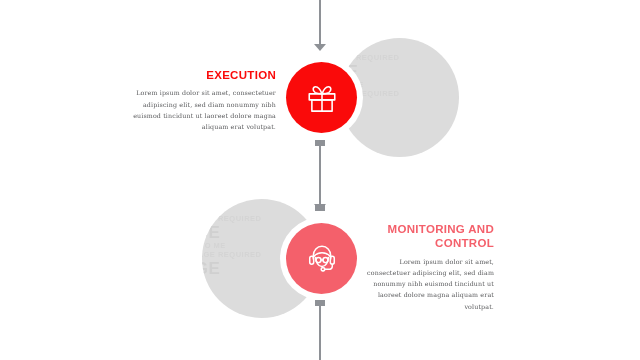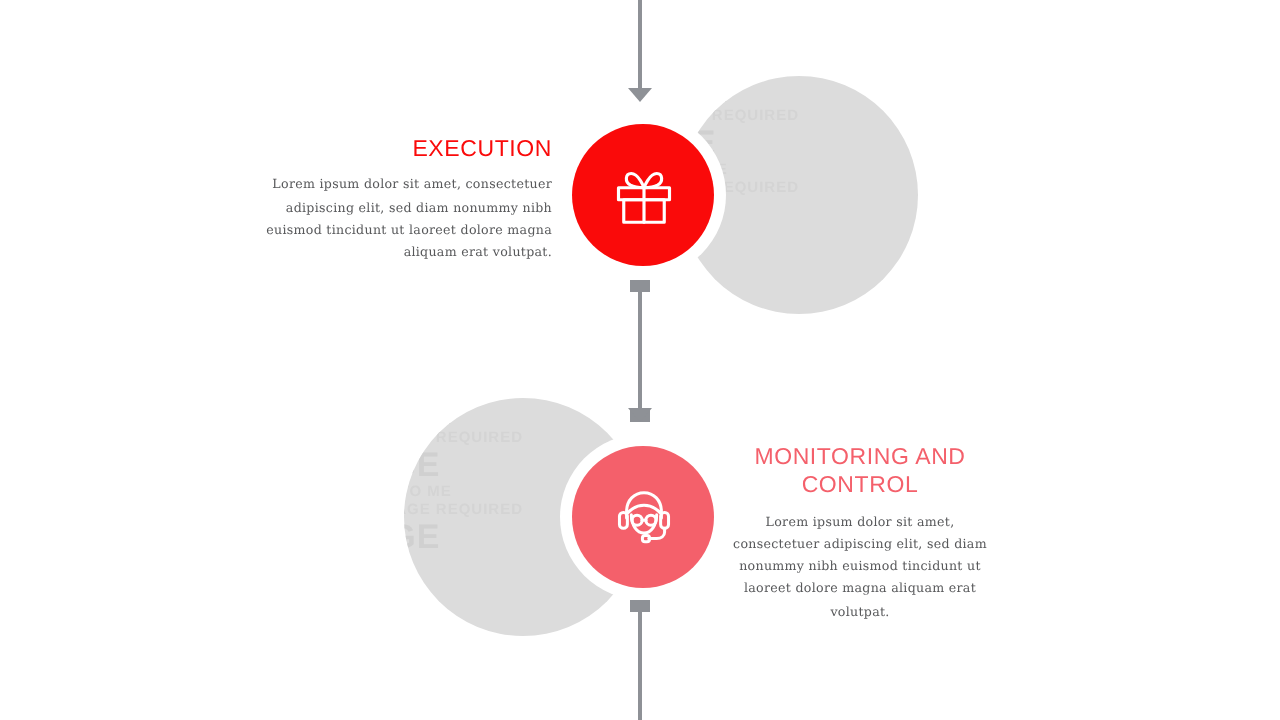--- a/index.html
+++ b/index.html
@@ -99,25 +99,25 @@
   .icon-circle-2 { left: 286px; top: 223px; background: #f4606b; }
 
   .icon-circle svg { display: block; }
 
   
   .txt {
     position: absolute;
     width: 148px;
   }
   .txt-1 { left: 128px; top: 68px;  text-align: right; }
-  .txt-2 { left: 366px; top: 222px; text-align: center;  width: 128px; }
+  .txt-2 { left: 366px; top: 222px; text-align: right;  width: 128px; }
 
   .heading {
     font-family: "Liberation Sans", sans-serif;
-    font-weight: 400;
+    font-weight: 700;
     font-size: 11.5px;
     letter-spacing: 0.3px;
     line-height: 1.25;
     margin: 0 0 5px 0;
   }
   .heading-1 { color: #fa0a0a; }
   .heading-2 { color: #f4606b; }
 
   .body-text {
     font-family: "DejaVu Serif", serif;

